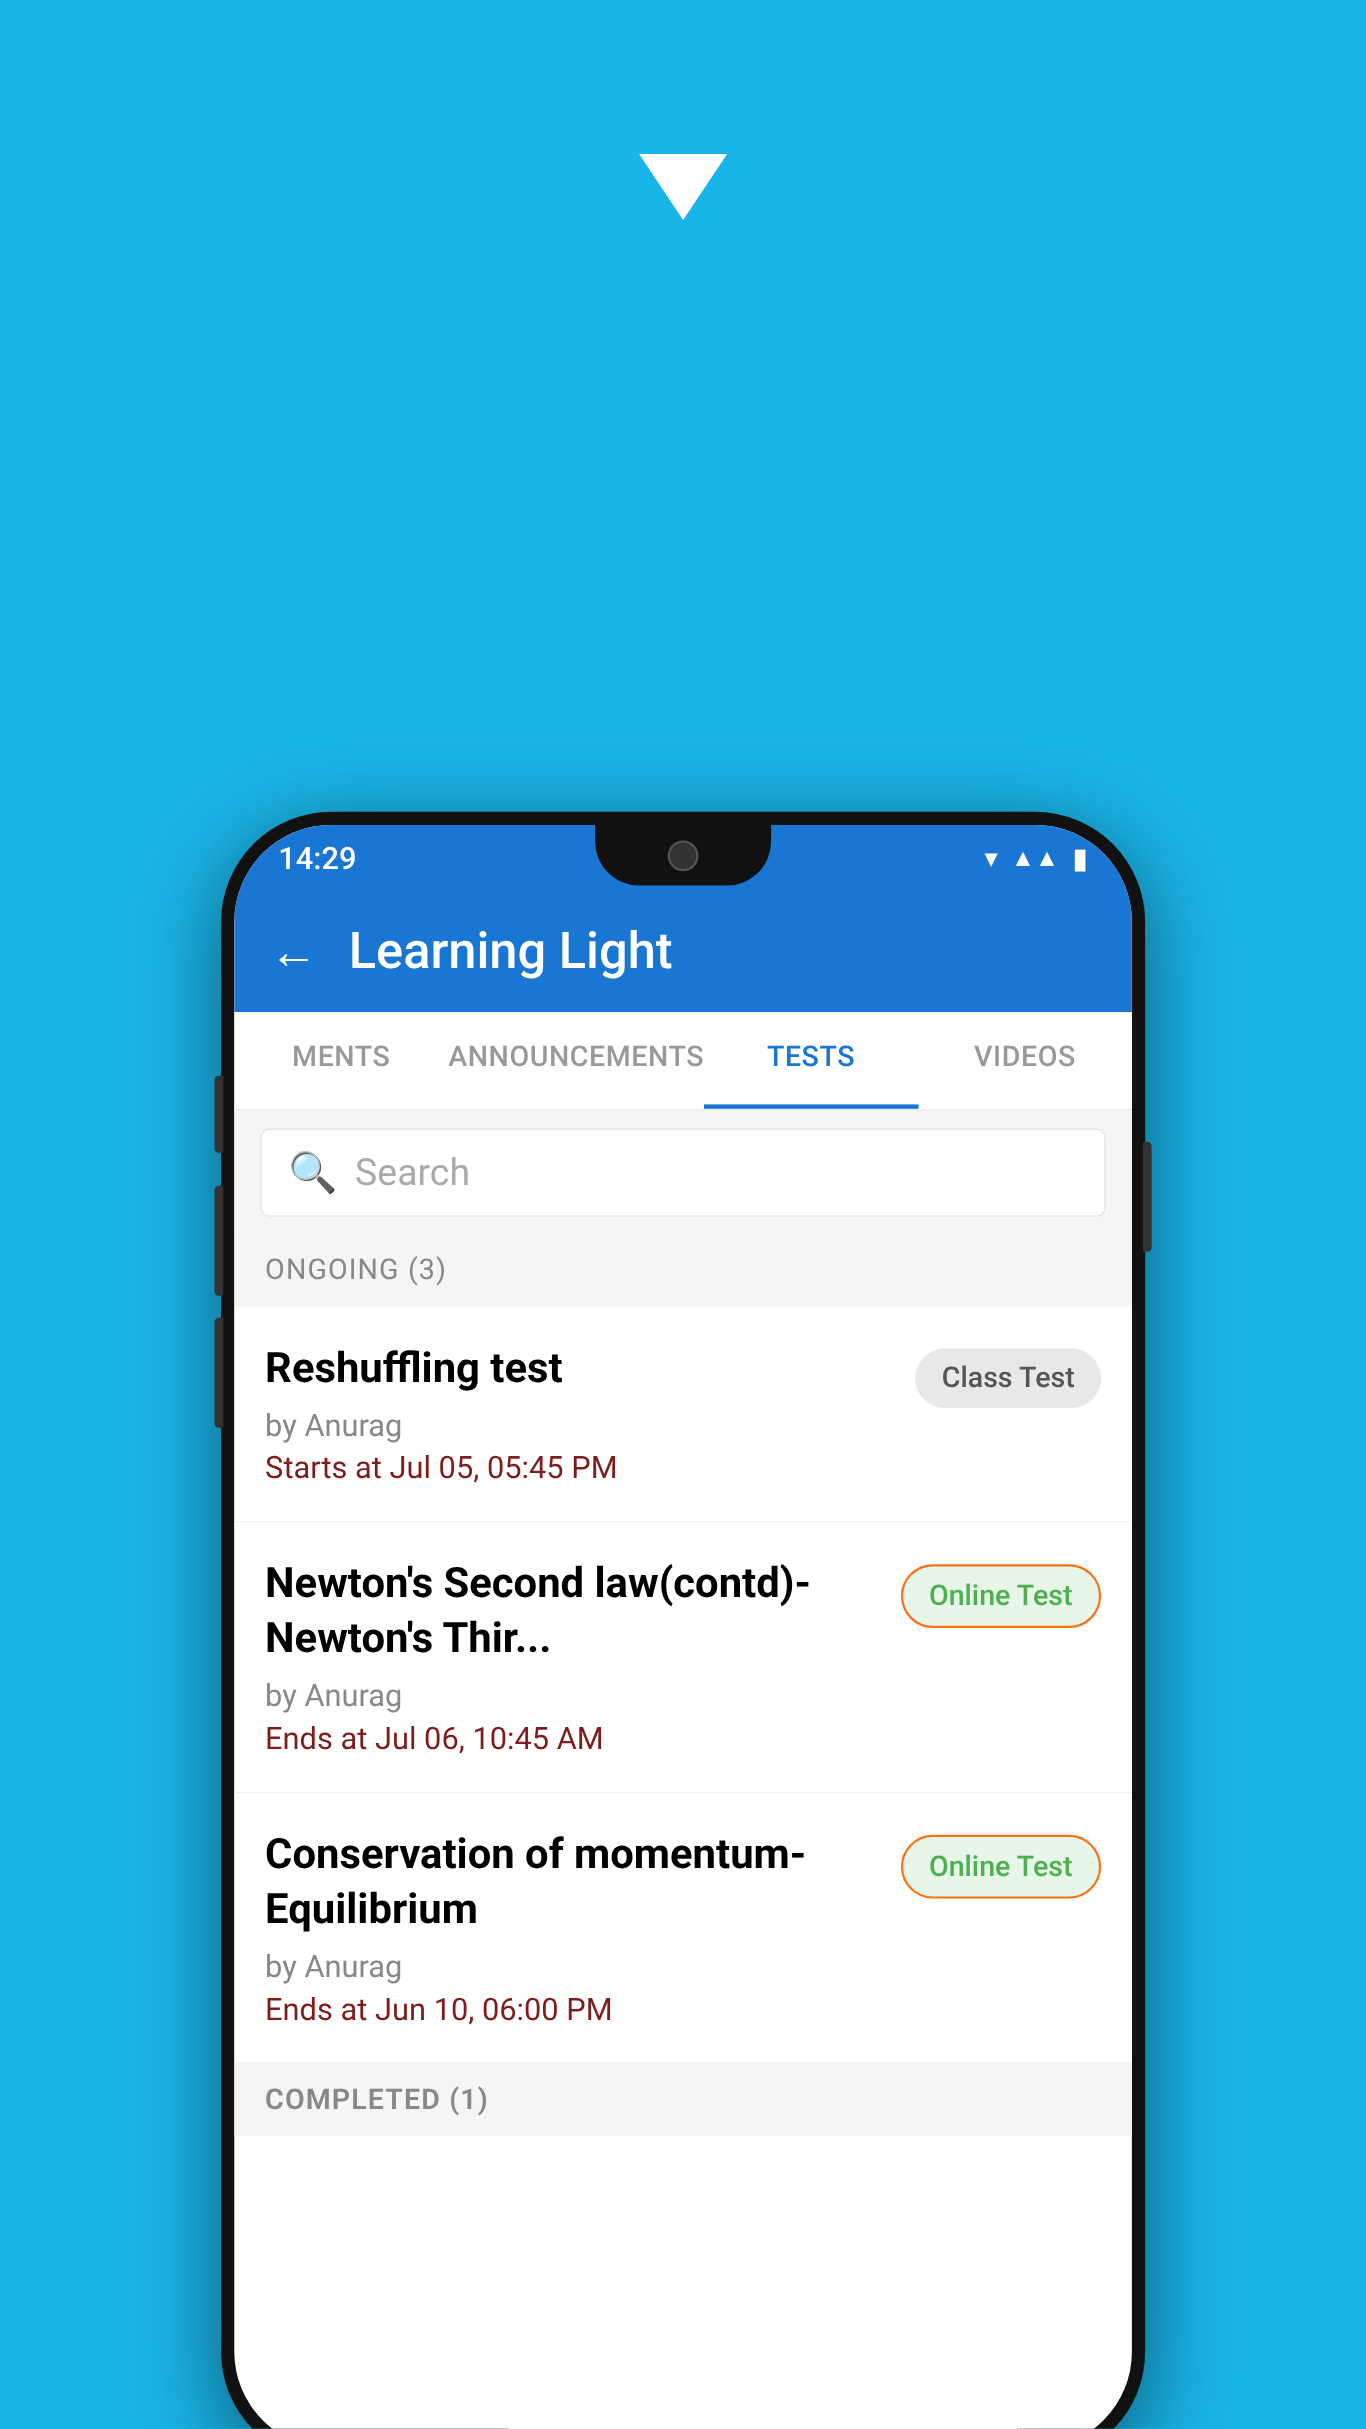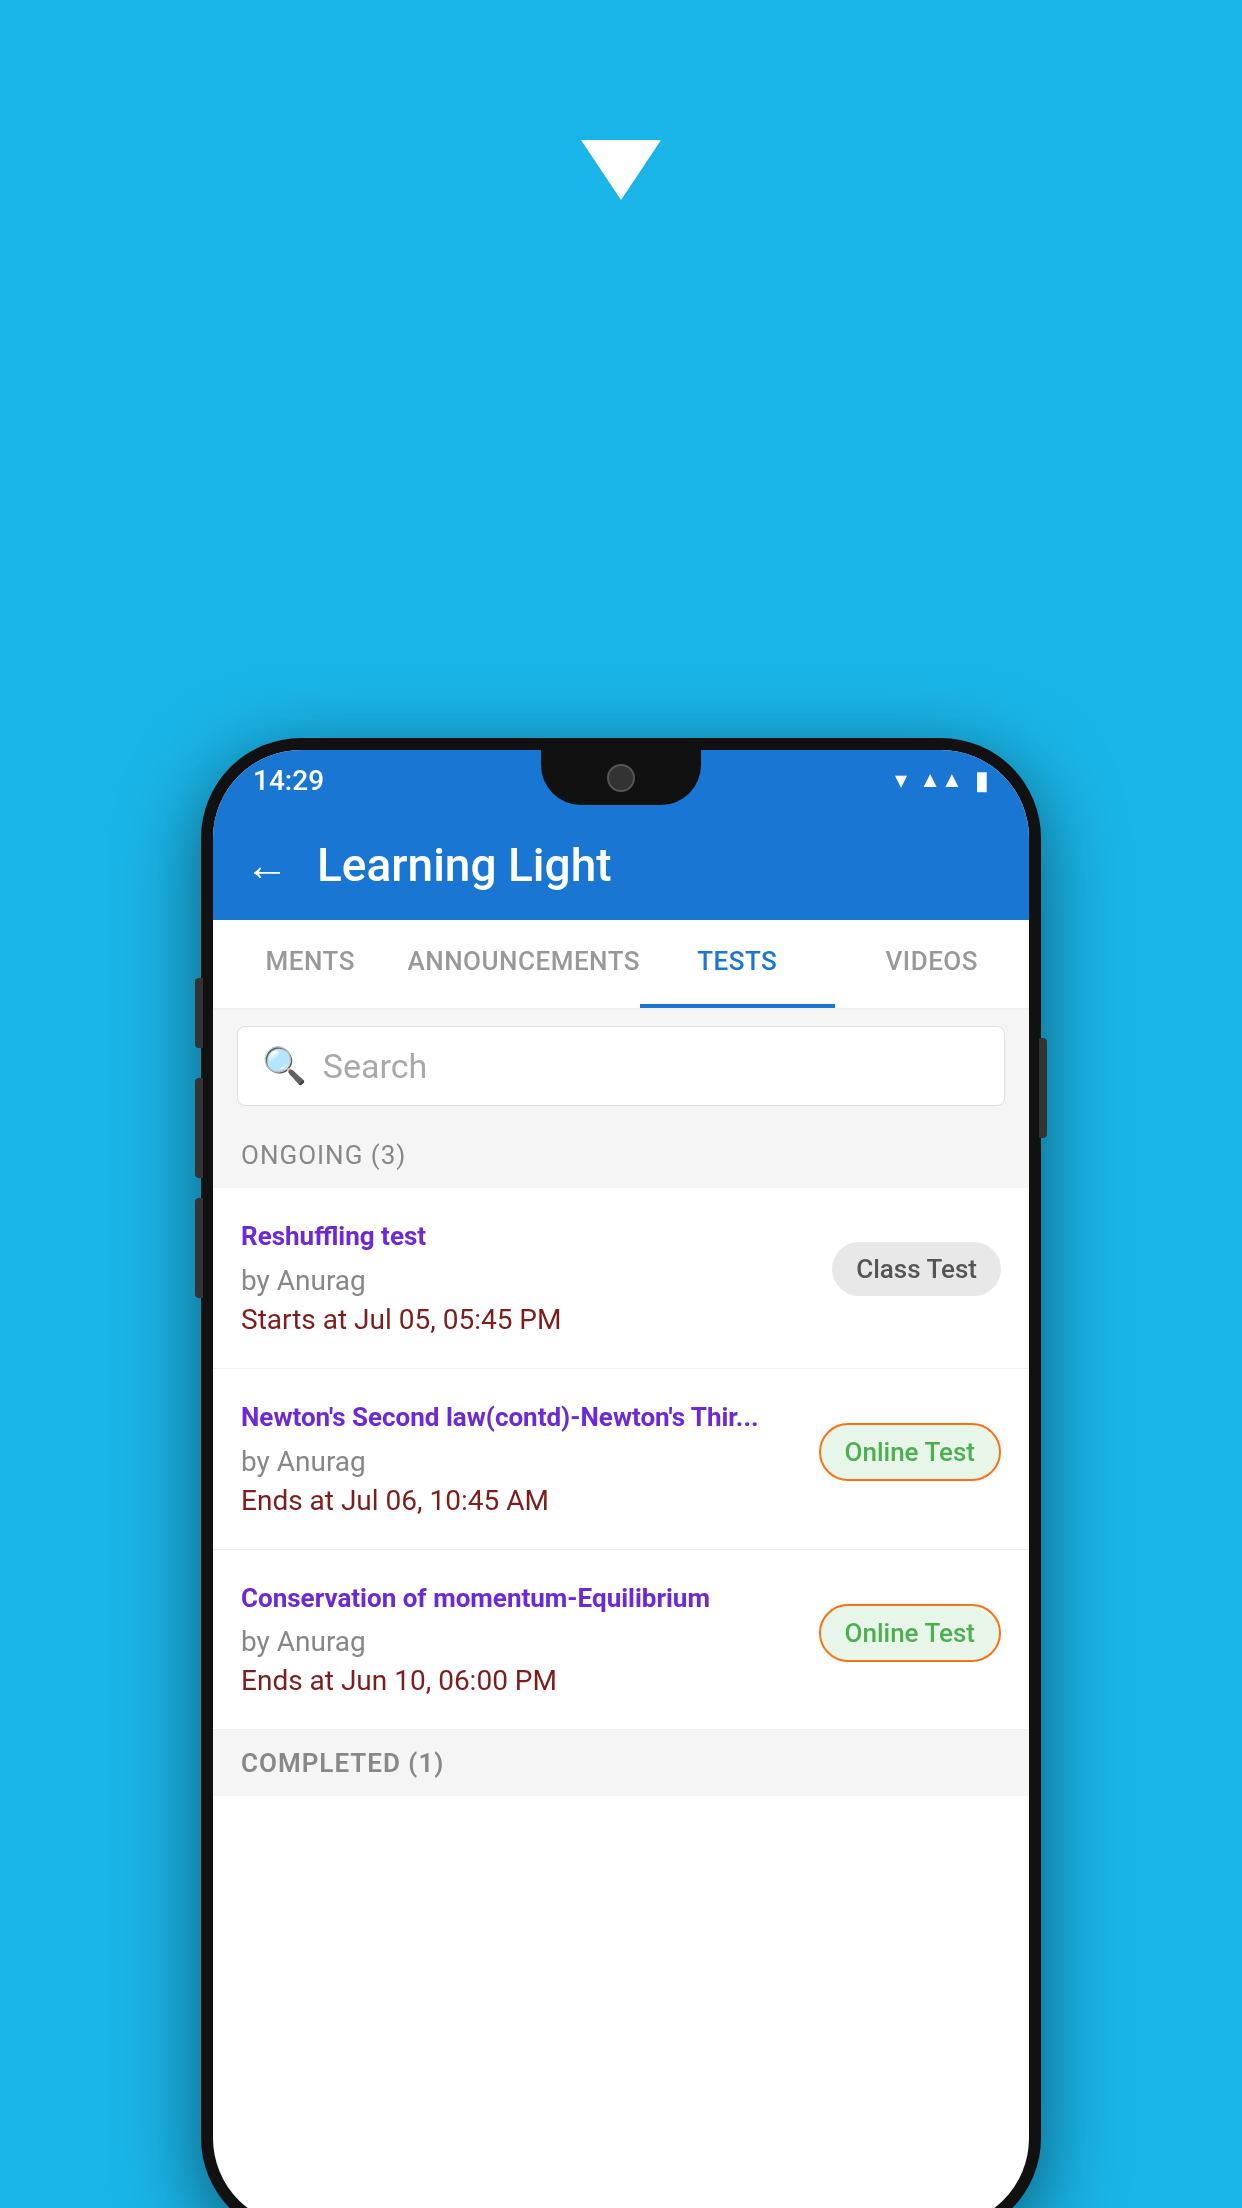--- a/index.html
+++ b/index.html
@@ -223,23 +223,23 @@
       align-items: flex-start;
       justify-content: space-between;
     }
 
     .test-content {
       flex: 1;
       margin-right: 20px;
     }
 
     .test-name {
-      font-size: 26px;
+      font-size: 38px;
       font-weight: 700;
-      color: #6d28d9;
+      color: #000000;
       margin-bottom: 10px;
       line-height: 1.3;
     }
 
     .test-by {
       font-size: 28px;
       color: #888;
       margin-bottom: 6px;
     }
 
@@ -248,21 +248,21 @@
       color: #7f1d1d;
     }
 
     .badge {
       border-radius: 50px;
       padding: 12px 24px;
       font-size: 26px;
       font-weight: 500;
       white-space: nowrap;
       flex-shrink: 0;
-      margin-top: 22px;
+      margin-top: 6px;
     }
 
     .badge-class {
       background: #e8e8e8;
       color: #555;
     }
 
     .badge-online {
       background: #e8f5e9;
       color: #4caf50;

